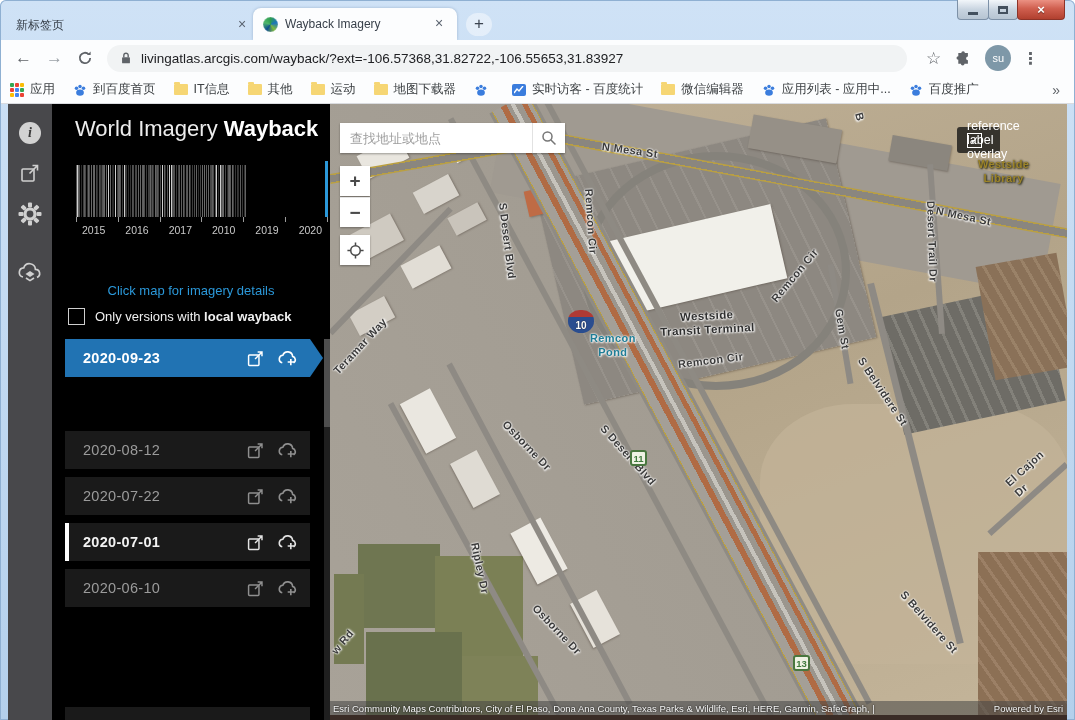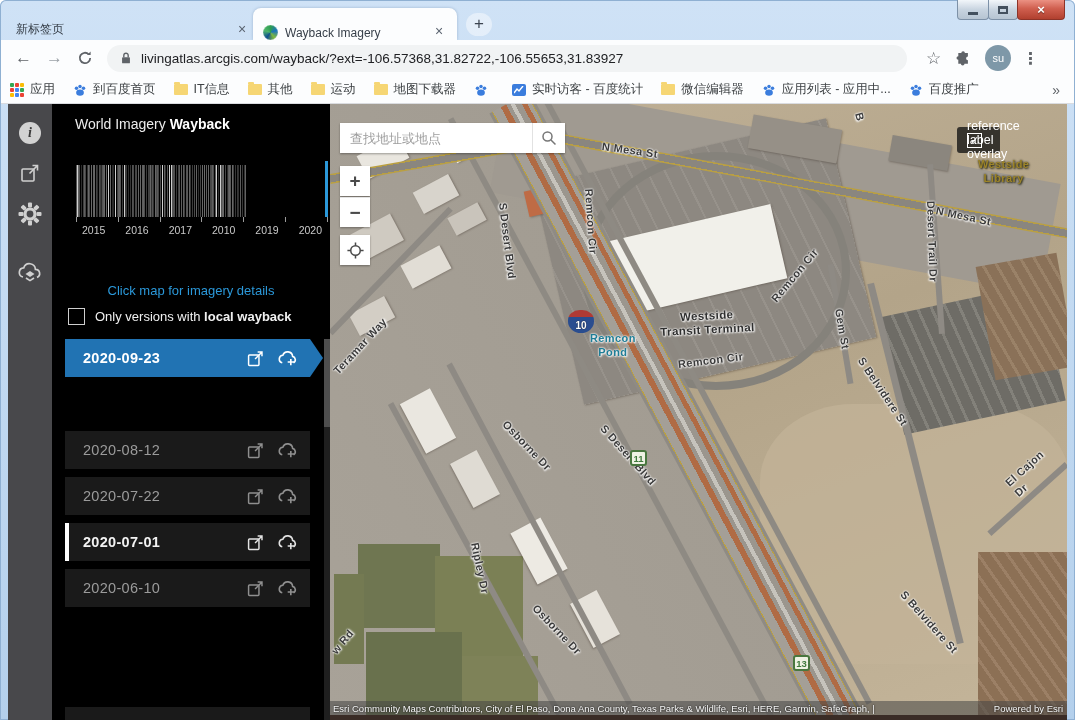--- a/index.html
+++ b/index.html
@@ -1,20 +1,20 @@
 <!DOCTYPE html>
 <html><head>
 <meta charset="utf-8">
 <style>
   html,body{margin:0;padding:0;}
   body{font-family:"Liberation Sans","DejaVu Sans",sans-serif;}
   .win{position:relative;width:1075px;height:720px;background:linear-gradient(#cfe2f6,#b4d0ec);overflow:hidden;border-radius:6px 6px 0 0;box-shadow:inset 0 0 0 1px #8fb0d2;}
   
   .titlebar{position:absolute;top:0;left:0;right:0;height:40px;}
-  .tab{position:absolute;display:flex;align-items:flex-end;font-size:12px;color:#38404a;cursor:default;}
+  .tab{position:absolute;display:flex;align-items:center;font-size:12px;color:#38404a;cursor:default;}
   .tab.inactive{left:16px;top:12px;width:234px;height:26px;}
   .tab.inactive .tab-title{flex:1;}
   .tab.active{left:253px;top:8px;width:204px;height:32px;background:#fcfdfe;border-radius:8px 8px 0 0;padding:0 10px;box-sizing:border-box;box-shadow:0 0 3px rgba(80,110,150,.4);}
   .tab-title{white-space:nowrap;overflow:hidden;flex:1;}
   .tab-close{width:16px;height:16px;line-height:15px;text-align:center;border-radius:8px;color:#5b6470;font-size:14px;}
   .favicon{width:15px;height:15px;border-radius:50%;margin-right:7px;background:conic-gradient(#2d9d4f,#1b74bb,#7fba3d,#0d4e8f,#4fb56b,#2d9d4f);box-shadow:inset 0 0 1px #fff;}
   .newtab{position:absolute;left:466px;top:13px;width:26px;height:23px;border-radius:12px;background:rgba(255,255,255,.45);color:#3c4450;font-size:17px;line-height:22px;text-align:center;}
   .wincontrols{position:absolute;top:0;right:10px;display:flex;}
   .wc{height:19px;border:1px solid #7d91a7;border-top:none;border-radius:0 0 4px 4px;margin-left:-1px;background:linear-gradient(#f2f6fa,#c8d4e0 50%,#b6c4d2);display:flex;align-items:center;justify-content:center;}
   .wc.min{width:30px;}
@@ -43,21 +43,21 @@
   .ic-grid{display:grid;grid-template-columns:repeat(3,4px);grid-gap:1px;}
   .ic-grid i{width:4px;height:4px;border-radius:1px;}
   .ic-chart{width:14px;height:12px;background:#3b7ddd;border-radius:2px;display:flex;align-items:center;justify-content:center;}
   .bm-overflow{margin-left:auto;margin-right:14px;color:#5f6368;font-size:14px;}
   
   .content{position:absolute;top:104px;left:8px;right:8px;bottom:0;}
   .sidebar{position:absolute;left:0;top:0;width:44px;height:616px;background:#48484b;display:flex;flex-direction:column;align-items:center;}
   .sb-ic{margin-top:18px;display:flex;align-items:center;justify-content:center;}
   .info-badge{width:22px;height:22px;border-radius:50%;background:#d2d2d2;color:#3a3a3a;font:italic bold 14px "Liberation Serif",serif;display:flex;align-items:center;justify-content:center;}
   .panel{position:absolute;left:44px;top:0;width:278px;height:616px;background:#000;overflow:hidden;}
-  .app-title{position:absolute;left:23px;top:12px;font-size:14px;color:#ededed;white-space:nowrap;}
+  .app-title{position:absolute;left:23px;top:12px;font-size:22px;color:#ededed;white-space:nowrap;}
   .app-title b{color:#fff;font-weight:800;}
   .bars{position:absolute;left:24px;top:56px;width:252px;height:57px;display:flex;align-items:flex-end;overflow:hidden;}
   .bars i{display:block;flex:none;}
   .ticks{position:absolute;left:24px;top:113px;width:252px;height:5px;display:flex;justify-content:space-between;}
   .ticks i{width:1px;height:5px;background:#9a9a9a;}
   .years{position:absolute;left:30px;top:120px;width:240px;display:flex;justify-content:space-between;font-size:10.5px;color:#c9c9c9;}
   .wb-heading{position:absolute;left:0;top:143px;width:100%;text-align:center;font-size:23px;color:#2b98d9;}
   .wb-sub{position:absolute;left:0;top:179px;width:100%;text-align:center;font-size:13px;color:#2b98d9;}
   .filter{position:absolute;left:16px;top:204px;display:flex;align-items:center;color:#f0f0f0;font-size:13px;}
   .cbox{width:15px;height:15px;border:1px solid #cfcfcf;margin-right:10px;background:transparent;}

